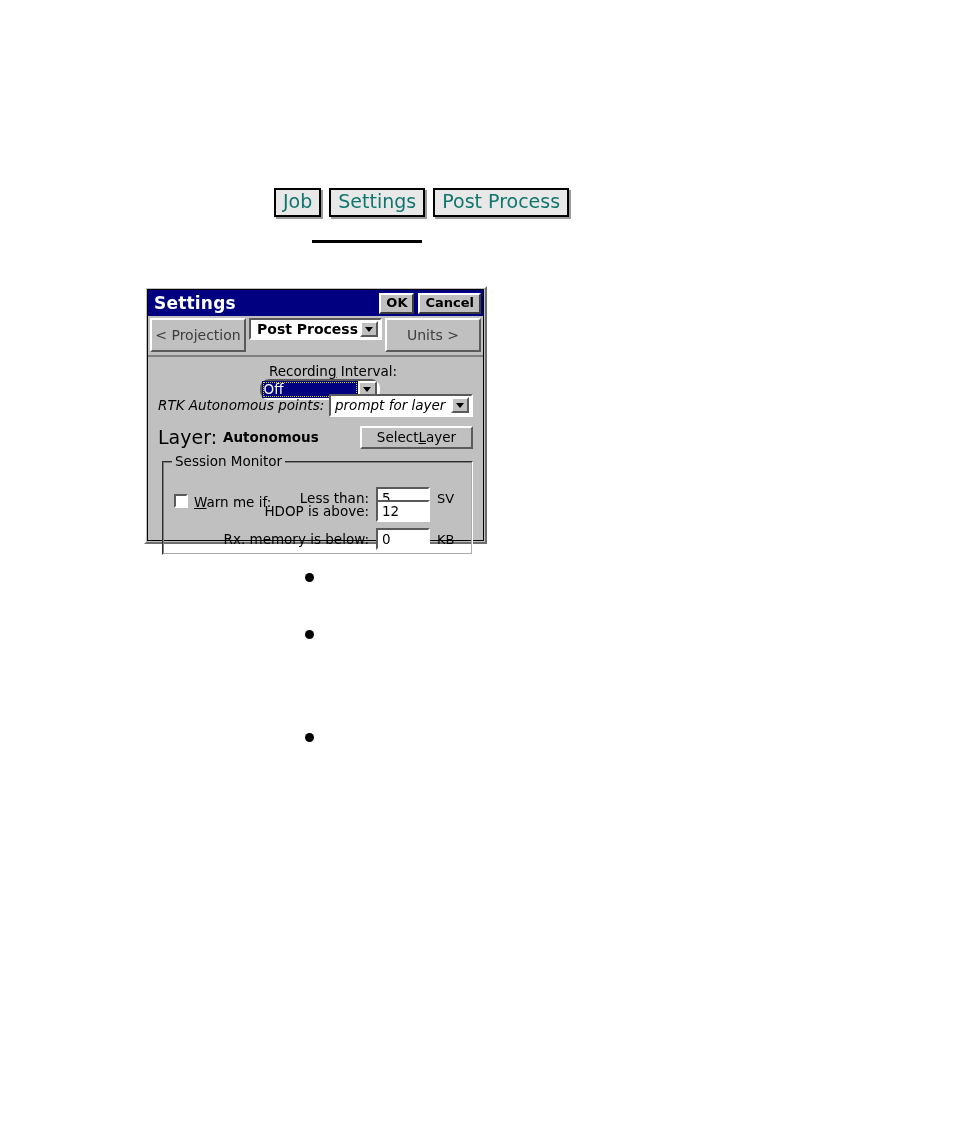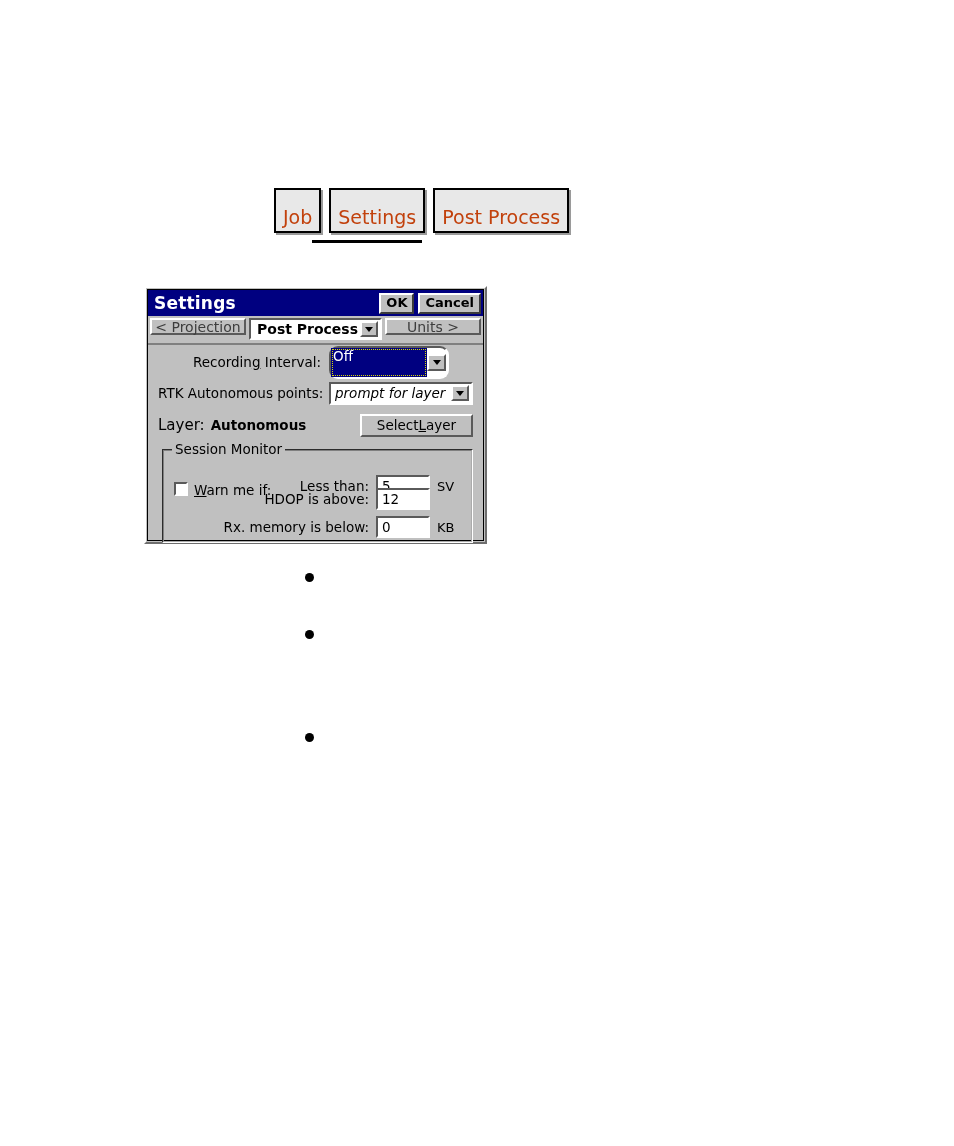--- a/index.html
+++ b/index.html
@@ -22,25 +22,25 @@
     left: 274px;
     top: 188px;
     display: flex;
     align-items: flex-start;
     gap: 8px;
   }
   .crumb-btn {
     background: #e8e8e8;
     border: 2px solid #000000;
     box-shadow: 2px 2px 0 #9a9a9a;
-    padding: 17px 7px 3px 7px;
+    padding: 1px 7px 3px 7px;
     font-family: "DejaVu Sans", sans-serif;
     font-size: 19px;
     line-height: 21px;
-    color: #c2410c;
+    color: #0f766e;
     white-space: nowrap;
   }
 
   #breadcrumb-rule {
     position: absolute;
     left: 312px;
     top: 240px;
     width: 110px;
     height: 3px;
     background: #000000;
@@ -122,21 +122,21 @@
     background: #c0c0c0;
     border-left: 2px solid #ffffff;
     border-top: 2px solid #ffffff;
     border-right: 2px solid #5a5a5a;
     border-bottom: 2px solid #5a5a5a;
     display: flex;
     align-items: center;
     justify-content: center;
     font-size: 14px;
     color: #3d3d3d;
-    height: 17px;
+    height: 34px;
     box-sizing: border-box;
   }
   #tab-current {
     flex: 0 0 133px;
     background: #ffffff;
     border-left: 2px solid #5a5a5a;
     border-top: 2px solid #5a5a5a;
     border-right: 2px solid #ffffff;
     border-bottom: 2px solid #ffffff;
     display: flex;
@@ -186,21 +186,21 @@
   }
   .row-label {
     text-align: right;
     font-size: 13.5px;
     color: #000000;
     white-space: nowrap;
   }
   .ul { text-decoration: underline; }
 
   
-  #recording-interval-row { margin-top: 6px; height: 22px; }
+  #recording-interval-row { margin-top: 6px; height: 22px; flex-direction: column; }
   #recording-interval-label { width: 163px; }
   #recording-interval-combo {
     margin-left: 8px;
     width: 120px;
     height: 33px;
     display: flex;
     align-items: stretch;
     border-left: 2px solid #5a5a5a;
     border-top: 2px solid #5a5a5a;
     border-right: 2px solid #ffffff;
@@ -234,21 +234,21 @@
     border-bottom: 2px solid #5a5a5a;
     display: flex;
     align-items: center;
     justify-content: center;
     box-sizing: border-box;
     flex: 0 0 auto;
   }
 
   
   #rtk-row { margin-top: 8px; height: 24px; }
-  #rtk-label { width: 163px; }
+  #rtk-label { width: 163px; font-style: italic; }
   #rtk-combo {
     margin-left: 8px;
     width: 155px;
     height: 23px;
     display: flex;
     align-items: center;
     border-left: 2px solid #5a5a5a;
     border-top: 2px solid #5a5a5a;
     border-right: 2px solid #ffffff;
     border-bottom: 2px solid #ffffff;
@@ -259,21 +259,21 @@
   #rtk-value {
     flex: 1 1 auto;
     font-size: 13.5px;
     padding-left: 4px;
     color: #000000;
     white-space: nowrap;
   }
 
   
   #layer-row { margin-top: 8px; height: 24px; }
-  #layer-caption { font-size: 15px; text-align: center; }
+  #layer-caption { font-size: 19px; text-align: center; }
   #layer-name { font-size: 13.5px; font-weight: bold; margin-left: 6px; }
   #select-layer-button {
     margin-left: auto;
     width: 113px;
     height: 23px;
     background: #c0c0c0;
     border-left: 2px solid #ffffff;
     border-top: 2px solid #ffffff;
     border-right: 2px solid #5a5a5a;
     border-bottom: 2px solid #5a5a5a;

